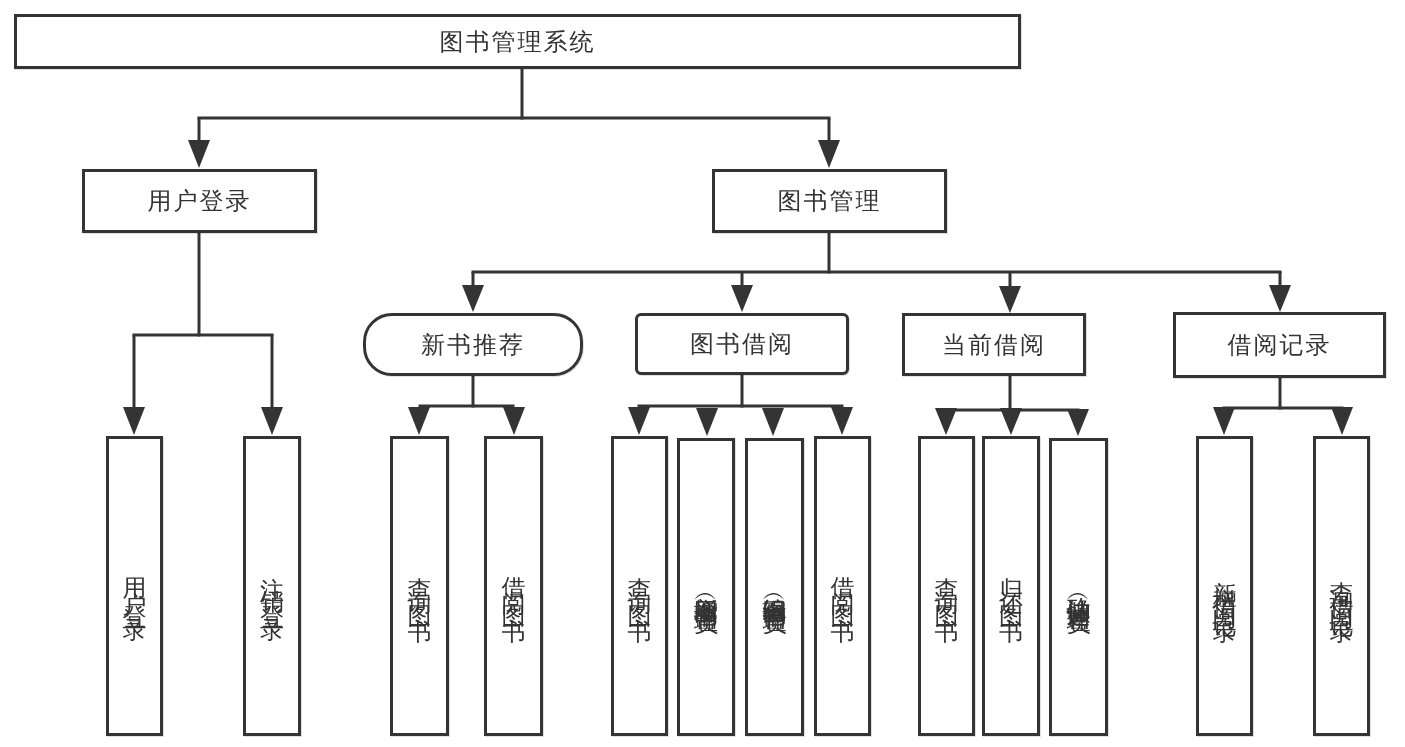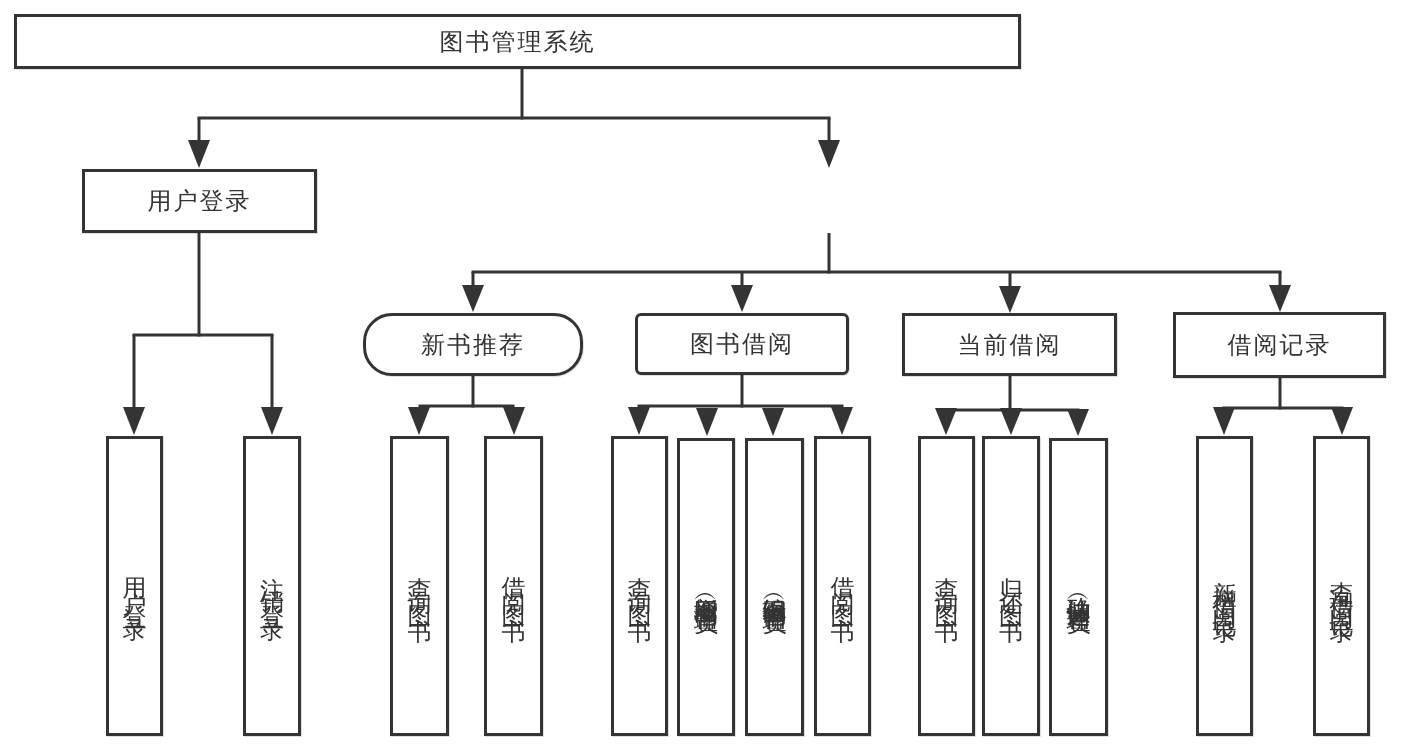--- a/index.html
+++ b/index.html
@@ -103,24 +103,25 @@
 
     <line x1="1280" y1="378" x2="1280" y2="409.5"></line>
     <line x1="1222.5" y1="408" x2="1343.5" y2="408"></line>
     <polygon points="1224,435 1213,407 1235,407"></polygon>
     <polygon points="1342,435 1331,407 1353,407"></polygon>
   </svg>
 
   <div class="node" style="left:14px; top:14px; width:1007px; height:55px;">图书管理系统</div>
 
   <div class="node" style="left:82px; top:169px; width:235px; height:64px;">用户登录</div>
+  <div class="node" style="left:712px; top:169px; width:235px; height:64px;">图书管理</div>
 
   <div class="node" style="left:363px; top:313px; width:220px; height:63px;border-radius:29px;">新书推荐</div>
   <div class="node" style="left:635px; top:313px; width:214px; height:62px;border-radius:6px;">图书借阅</div>
-  <div class="node" style="left:902px; top:313px; width:215px; height:63px;">当前借阅</div>
+  <div class="node" style="left:902px; top:313px; width:184px; height:63px;">当前借阅</div>
   <div class="node" style="left:1173px; top:312px; width:213px; height:66px;">借阅记录</div>
 
   <div class="node v" style="left:106px; top:436px; width:57px; height:300px;">用户登录</div>
   <div class="node v" style="left:243px; top:436px; width:58px; height:300px;">注销登录</div>
 
   <div class="node v" style="left:390px; top:436px; width:59px; height:300px;">查询图书</div>
   <div class="node v" style="left:484px; top:436px; width:59px; height:300px;">借阅图书</div>
 
   <div class="node v" style="left:611px; top:436px; width:57px; height:300px;">查询图书</div>
   <div class="node v s-tight" style="left:677px; top:438px; width:58px; height:298px;">新增图书（管理员）</div>

